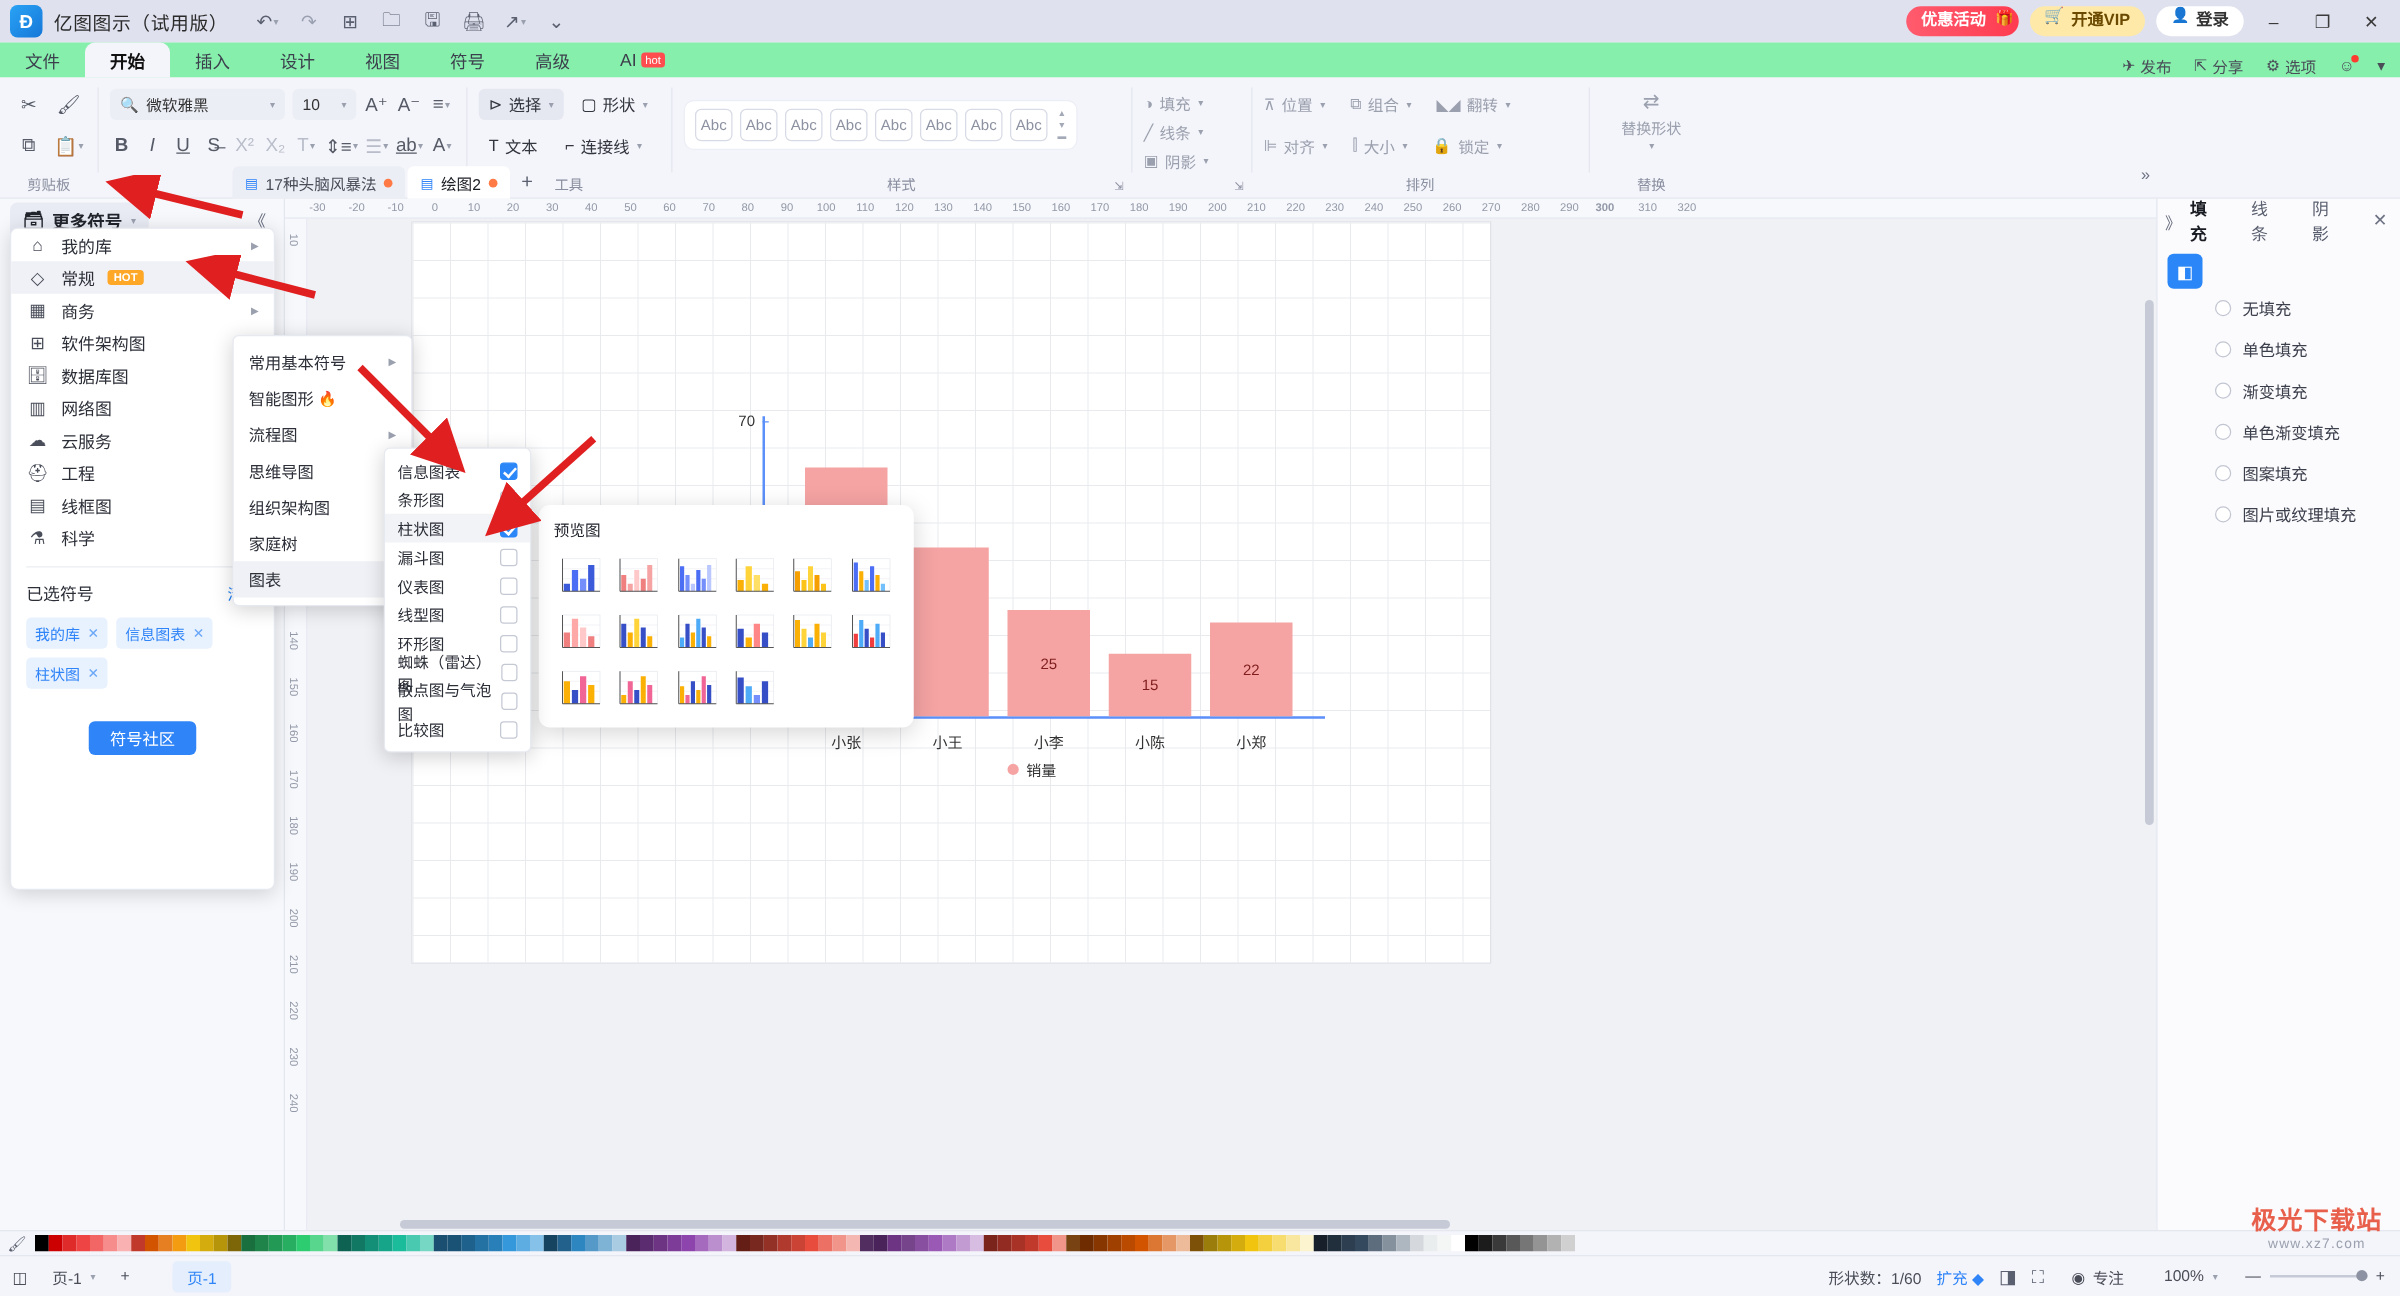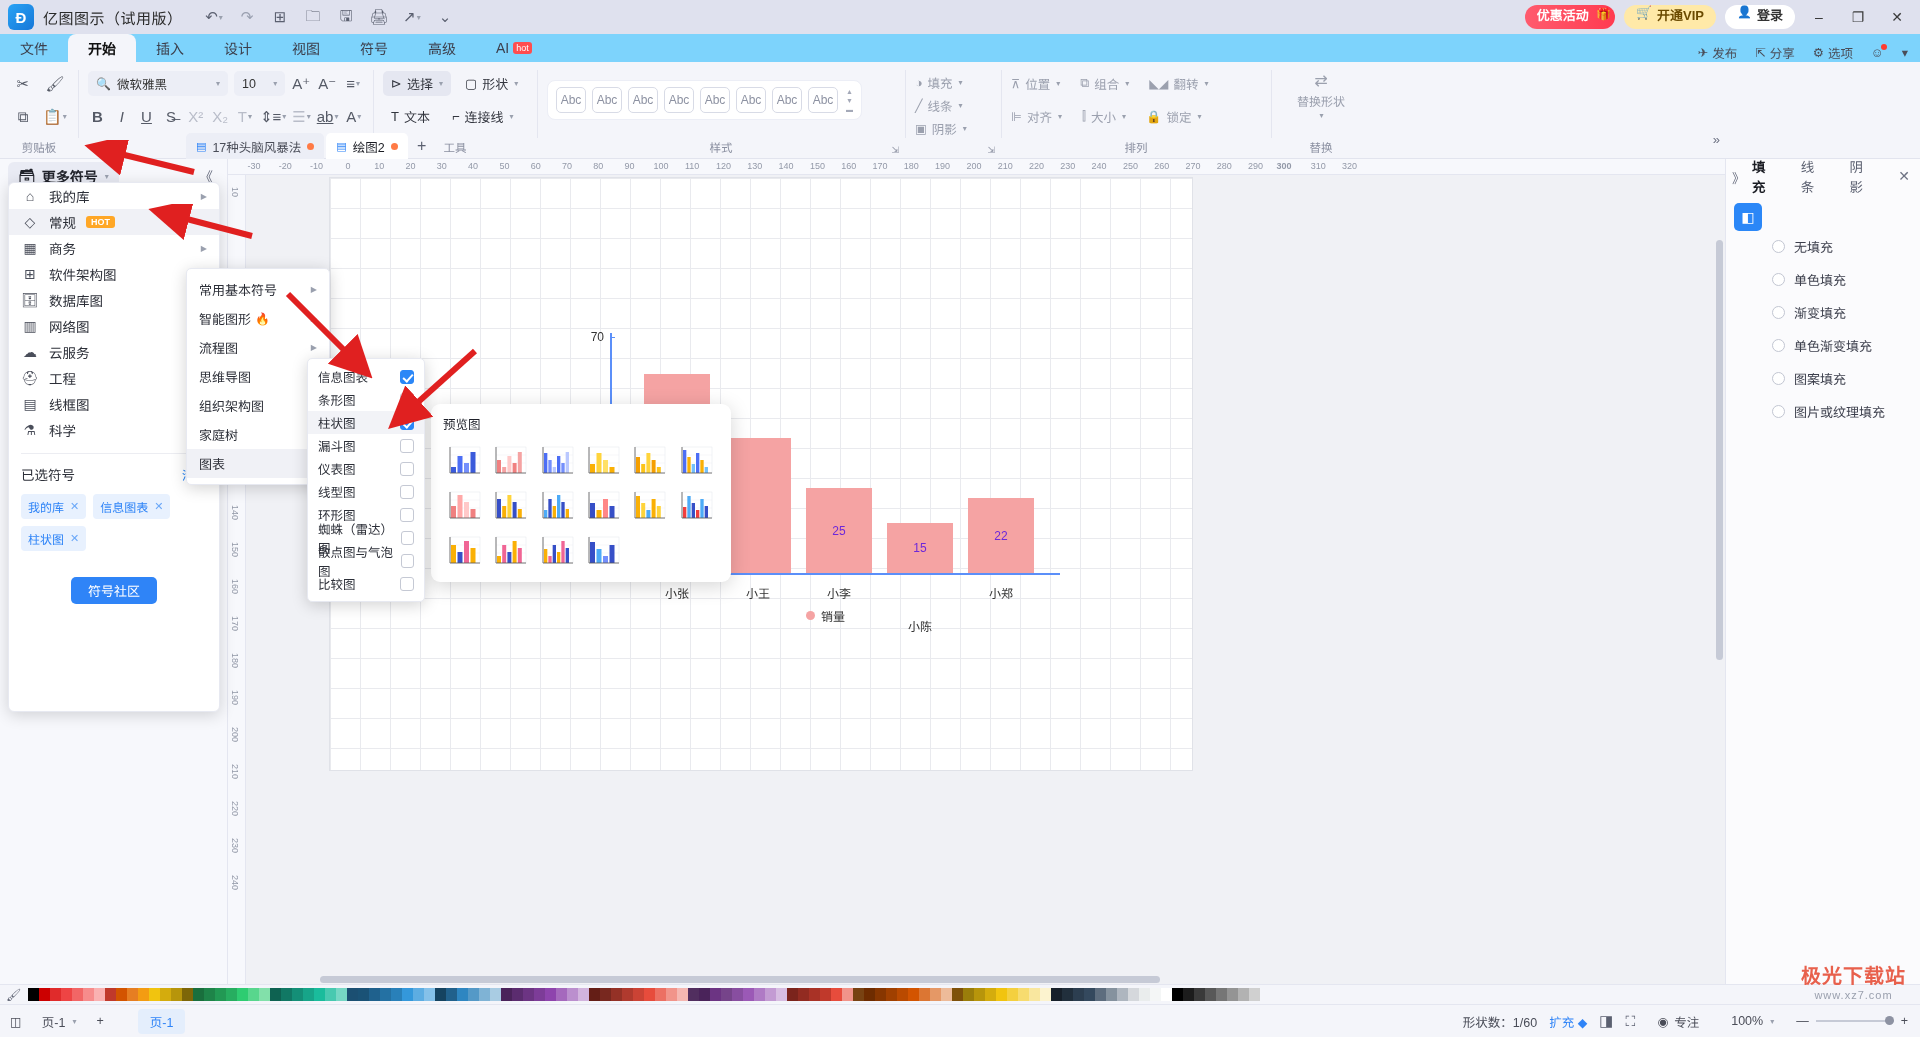--- a/index.html
+++ b/index.html
@@ -37,21 +37,21 @@
   .pill-vip { background: #ffe9a8; color: #6b4a00; }
   .pill-vip .cart { margin-right: 5px; font-size: 13px; }
   .pill-login { background: #fff; color: #333; }
   .pill-login .usr { margin-right: 5px; font-size: 12px; }
   .wbtn { width: 30px; height: 30px; display:flex; align-items:center; justify-content:center;
           font-size: 14px; color: #3a3a3a; cursor: pointer; }
 
   
   .menubar {
     position: absolute; top: 34px; left: 0; width: 1920px; height: 28px;
-    background: #7dd3fc; display: flex; align-items: flex-end;
+    background: #86efac; display: flex; align-items: flex-end;
   }
   .mtab {
     height: 28px; padding: 0 20px; display: flex; align-items: center;
     font-size: 14px; color: #3c3f4c; cursor: pointer; border-radius: 8px 8px 0 0;
   }
   .mtab.active { background: #f4f5fa; font-weight: bold; color: #111; }
   .mtab .hot {
     background:#ff4d4f;color:#fff;font-size:9px;border-radius:3px;
     padding:1px 3px;margin-left:4px;vertical-align:super;font-weight:normal;
   }
@@ -228,21 +228,21 @@
   }
 
   
   .chart { position:absolute; left:280px; top:155px; width:450px; height:275px; }
   .axis-line { position:absolute; background:#5b8ff9; }
   .ytick { position:absolute; right:100%; margin-right:6px; transform:translateY(-50%);
            font-size:12px; color:#333; }
   .ytickmark { position:absolute; width:5px;height:1px;background:#5b8ff9; }
   .bar { position:absolute; background:#f5a3a3; }
   .bar-lbl { position:absolute; left:0; right:0; top:50%; transform:translateY(-50%);
-             text-align:center; font-size:12px; color:#6d28d9; }
+             text-align:center; font-size:12px; color:#7f1d1d; }
   .xlbl { position:absolute; transform:translateX(-50%); font-size:12px; color:#333; }
   .legend { position:absolute; display:flex; align-items:center; gap:6px; font-size:12px; color:#333; }
   .legend .dot { width:9px;height:9px;border-radius:50%; background:#f5a3a3; }
 
   
   .rpanel {
     position:absolute; top:159px; right:0; width:195px; bottom:33px;
     background:#fbfbfd; border-left:1px solid #e4e6f0;
   }
   .rp-tabs { display:flex; align-items:center; height:34px; padding-left:26px; gap:22px; font-size:13.5px; }
@@ -823,21 +823,21 @@
         <div class="bar" style="left:277px; top:190px; width:66px; height:50px;">
           <div class="bar-lbl">15</div>
         </div>
         <div class="bar" style="left:358px; top:165px; width:66px; height:75px;">
           <div class="bar-lbl">22</div>
         </div>
 
         <div class="xlbl" style="left:67px; top:251px;">小张</div>
         <div class="xlbl" style="left:148px; top:251px;">小王</div>
         <div class="xlbl" style="left:229px; top:251px;">小李</div>
-        <div class="xlbl" style="left:310px; top:251px;margin-top:33px;">小陈</div>
+        <div class="xlbl" style="left:310px; top:251px;">小陈</div>
         <div class="xlbl" style="left:391px; top:251px;">小郑</div>
 
         <div class="legend" style="left:196px; top:274px;">
           <span class="dot"></span>
           <span>销量</span>
         </div>
       </div>
 
     </div>
   </div>

